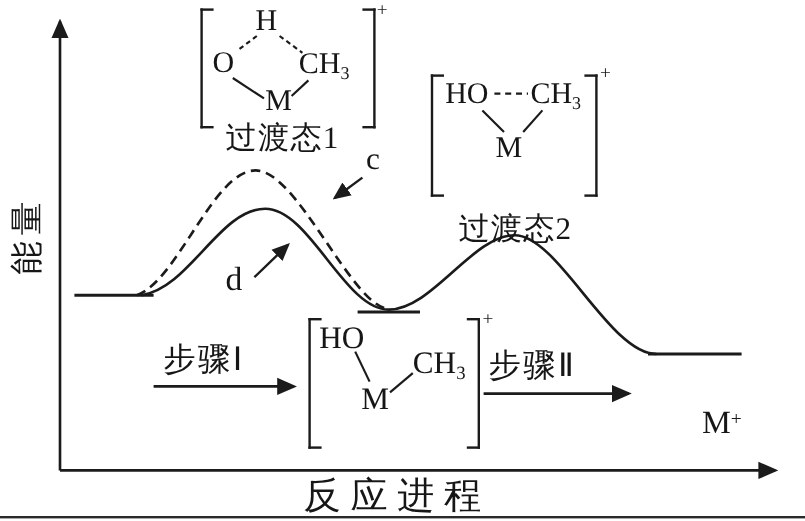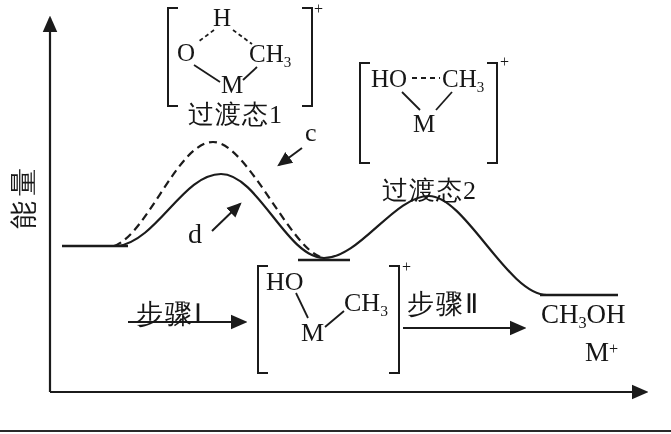--- a/index.html
+++ b/index.html
@@ -72,30 +72,28 @@
       <path d="M452 92 L436 110"></path>
     </g>
 
     <g stroke="#1b1b1b" stroke-width="1.8" fill="none">
       <path d="M296 293 L308 318"></path>
       <path d="M325 327 L344 311"></path>
     </g>
   </svg>
 
   <div class="t ylab cjk">能量</div>
+  <div class="t xlab cjk">反应进程</div>
 
 
-  <div class="t formula" style="left:541px; top:301px;">
-    <span>CH</span><sub>3</sub><span>OH</span>
-  </div>
   <div class="t formula" style="left:585px; top:339px;">
     <span>M</span><sup>+</sup>
   </div>
 
-  <div class="t step cjk" style="left:136px; top:301px;">步骤Ⅰ</div>
+  <div class="t step cjk" style="left:136px; top:286px;">步骤Ⅰ</div>
   <div class="t step cjk" style="left:407px; top:291px;">步骤Ⅱ</div>
 
   <div class="t cd" style="left:305px; top:120px;">c</div>
   <div class="t cd" style="left:188px; top:220px; font-size:28px;">d</div>
 
   <div class="bk bk-l" style="left:167px; top:7px; height:96px;"></div>
   <div class="bk bk-r" style="left:302px; top:7px; height:96px;"></div>
   <div class="t chg" style="left:314px; top:1px;">+</div>
   <div class="t atom" style="left:213px; top:5px;">H</div>
   <div class="t atom" style="left:177px; top:40px;">O</div>

